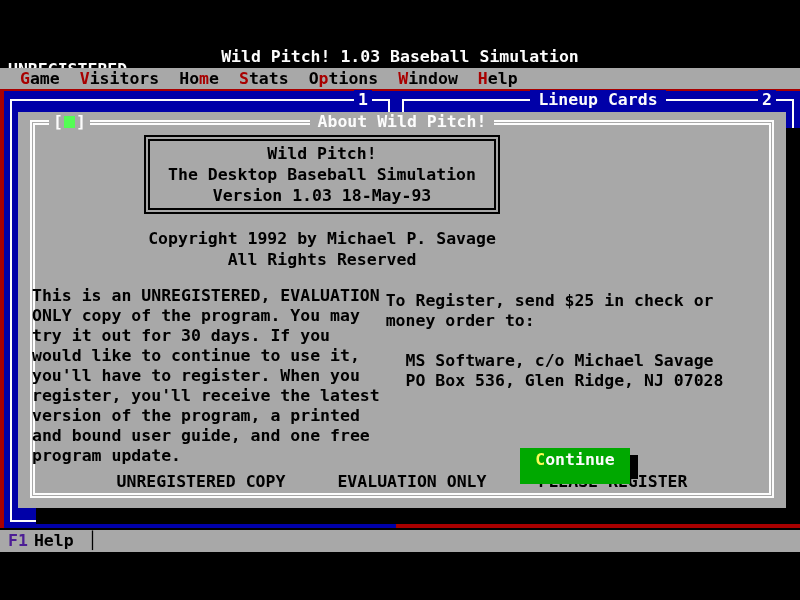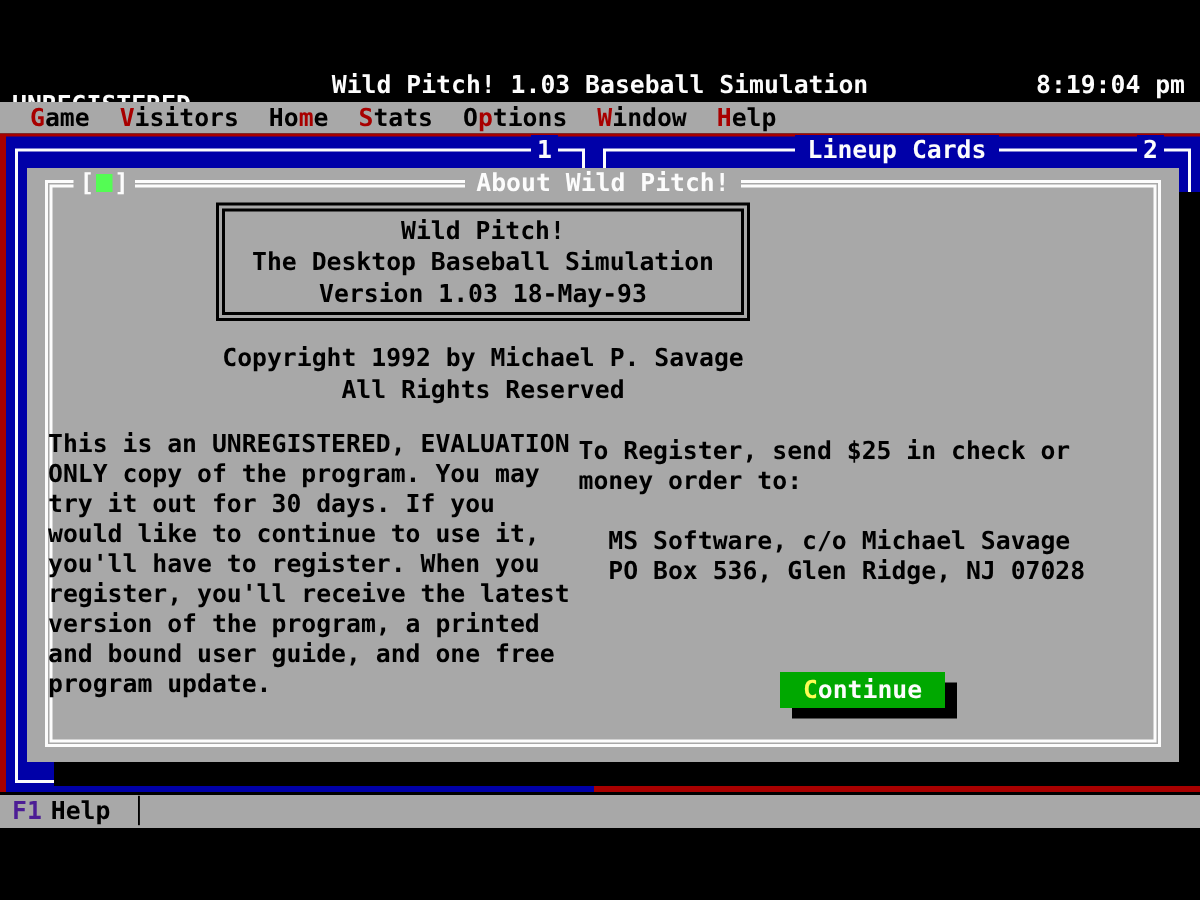--- a/index.html
+++ b/index.html
@@ -73,21 +73,21 @@
     text-align:center; white-space:pre-line; line-height:21px;
   }
   .copyright { margin-top:14px; text-align:center; white-space:pre-line; line-height:21px; }
   .body-cols { display:flex; margin-top:16px; }
   .body-left  { width:385px; padding-left:14px; white-space:pre; }
   .body-right { flex:1; padding-left:6px; margin-top:5px; white-space:pre; }
   .continue-shadow {
     position:absolute; left:510px; top:343px; width:110px; height:24px; background:#000;
   }
   .continue-btn {
-    position:absolute; left:502px; top:336px; width:110px; height:24px;
+    position:absolute; left:502px; top:336px; width:110px; height:36px;
     background:#00A800; color:#FCFCFC; text-align:center; line-height:23px; cursor:default;
   }
   .continue-btn .hot { color:#FCFC54; }
   .dlg-footer {
     position:absolute; left:0; right:0; bottom:1px; height:20px;
     display:flex; justify-content:center; column-gap:36px; color:#000;
   }
   .dlg-footer span { background:#A8A8A8; padding:0 8px; }
   .statusbar {
     position:absolute; left:0; top:530px; width:800px; height:22px;
@@ -96,21 +96,20 @@
   .statusbar .sb-key { color:#4c1d95; padding-right:6px; }
   .statusbar .sb-keylabel { padding-right:14px; }
   .statusbar .sb-sep { padding-right:14px; }
 </style>
 </head>
 <body>
 
 <div class="titlebar">
   <span class="tb-left">UNREGISTERED</span>
   <span class="tb-center">Wild Pitch! 1.03 Baseball Simulation</span>
-  <span class="tb-right">8:19:04 pm</span>
 </div>
 
 <div class="menubar">
   <span class="menu-item"><span></span><span class="hotkey">G</span><span>ame</span></span>
   <span class="menu-item"><span></span><span class="hotkey">V</span><span>isitors</span></span>
   <span class="menu-item"><span>Ho</span><span class="hotkey">m</span><span>e</span></span>
   <span class="menu-item"><span></span><span class="hotkey">S</span><span>tats</span></span>
   <span class="menu-item"><span>O</span><span class="hotkey">p</span><span>tions</span></span>
   <span class="menu-item"><span></span><span class="hotkey">W</span><span>indow</span></span>
   <span class="menu-item"><span></span><span class="hotkey">H</span><span>elp</span></span>
@@ -130,20 +129,25 @@
     <div class="win-number"><span>2</span></div>
   </div>
 </div>
 
 <div class="dialog-shadow"></div>
 
 <div class="dialog">
   <div class="dlg-frame">
     <div class="dlg-title"><span>About Wild Pitch!</span></div>
     <div class="dlg-close"><span>[</span><span class="sq"></span><span>]</span></div>
+    <div class="dlg-footer">
+      <span>UNREGISTERED COPY</span>
+      <span>EVALUATION ONLY</span>
+      <span>PLEASE REGISTER</span>
+    </div>
   </div>
   <div class="dlg-content">
     <div class="version-box">Wild Pitch!
 The Desktop Baseball Simulation
 Version 1.03 18-May-93</div>
     <div class="copyright">Copyright 1992 by Michael P. Savage
 All Rights Reserved</div>
     <div class="body-cols">
       <div class="body-left">This is an UNREGISTERED, EVALUATION
 ONLY copy of the program. You may

